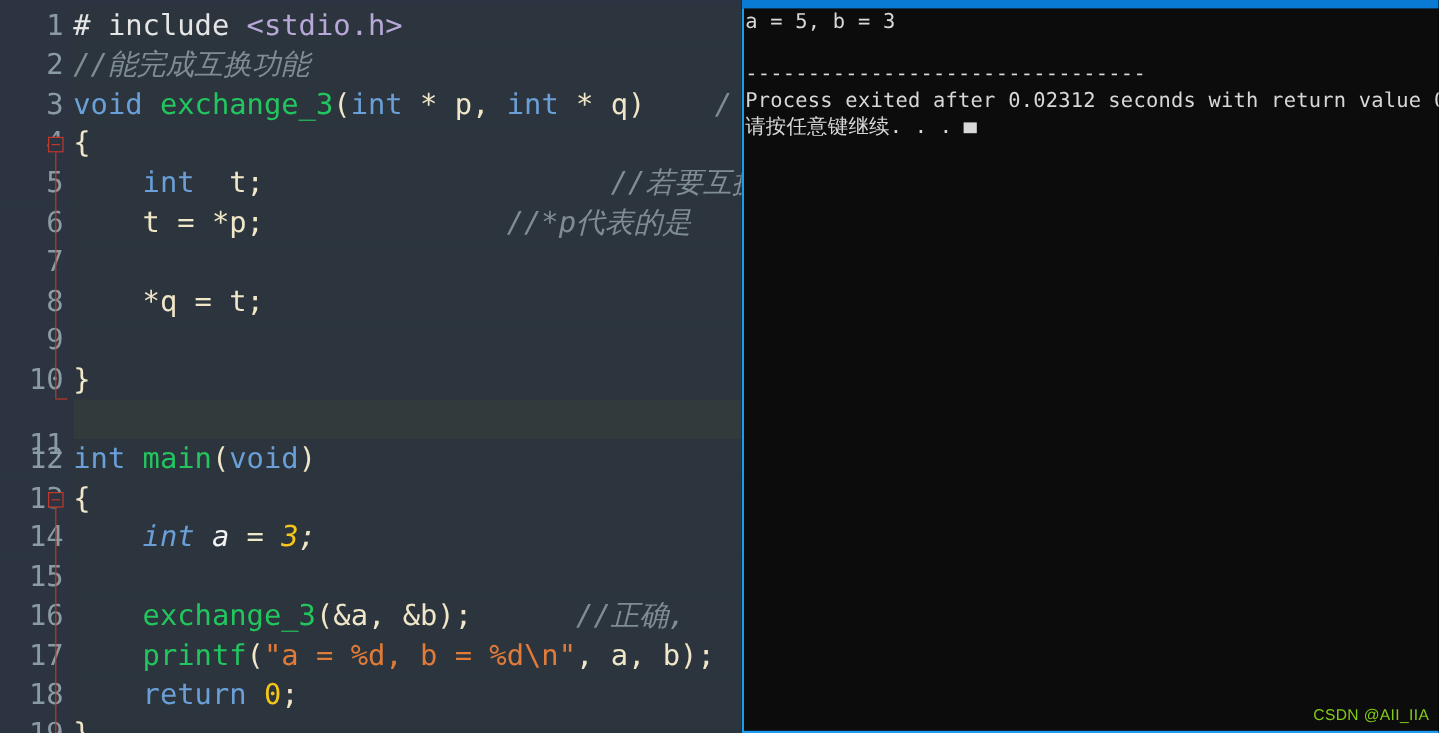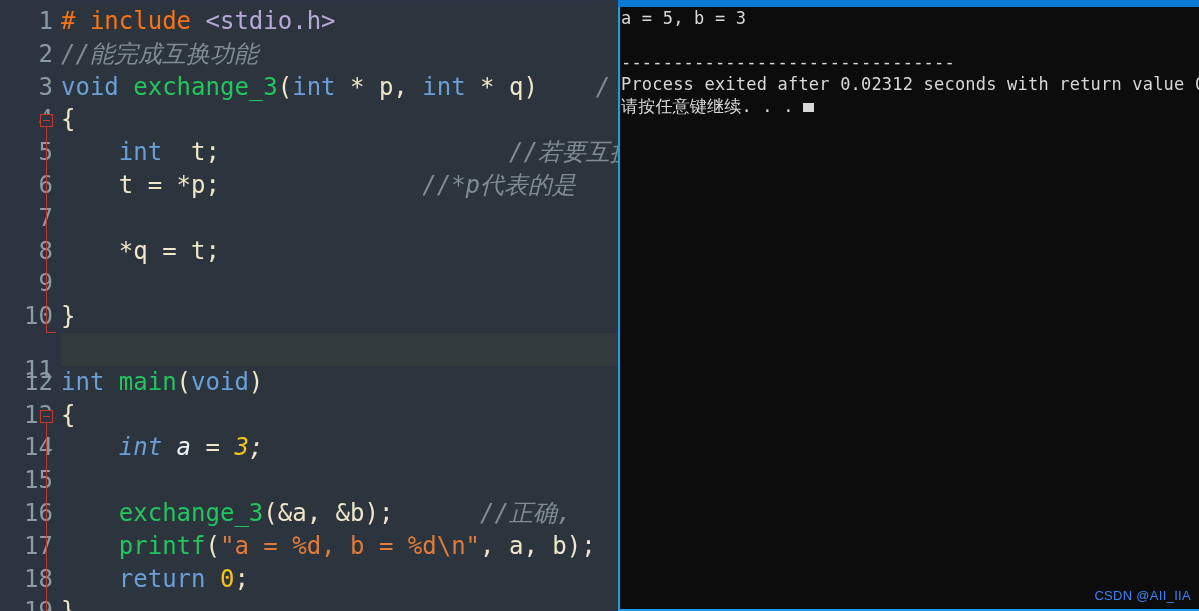--- a/index.html
+++ b/index.html
@@ -127,21 +127,21 @@
     width: 10px;
     height: 1px;
     background: #c0392b;
     z-index: 2;
   }
 
   
   .kw      { color: #6a9fd8; }
   .type    { color: #6a9fd8; }
   .fn      { color: #22c55e; }
-  .pre     { color: #f97316; }
+  .pre     { color: #e5e5e5; }
   .hdr     { color: #b8a8d8; }
   .str     { color: #e07b39; }
   .num     { color: #f5c518; }
   .cmt     { color: #7f8c93; font-style: italic; }
   .plain   { color: #f0e6c8; }
   .id      { color: #f2f2f2; }
   .punc    { color: #f0e6c8; }
 
   
   #console {
@@ -198,21 +198,21 @@
     vertical-align: baseline;
     margin-left: 9px;
   }
 
   
   #watermark {
     position: absolute;
     right: 8px;
     bottom: 8px;
     font-size: 13px;
-    color: #3b82f6;
+    color: #84cc16;
     font-family: "Liberation Sans", sans-serif;
     z-index: 50;
     letter-spacing: 0.3px;
   }
 </style>
 </head>
 <body>
 
 <div id="root">
 

